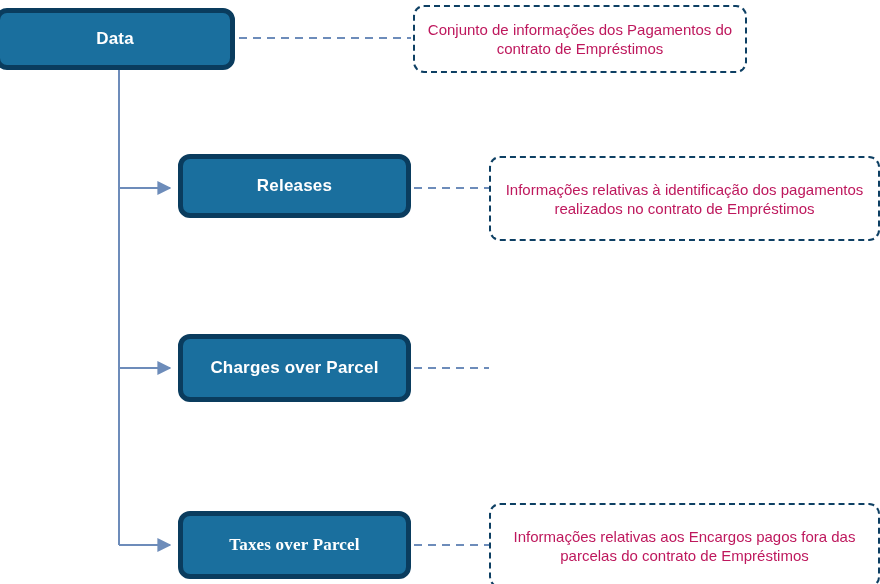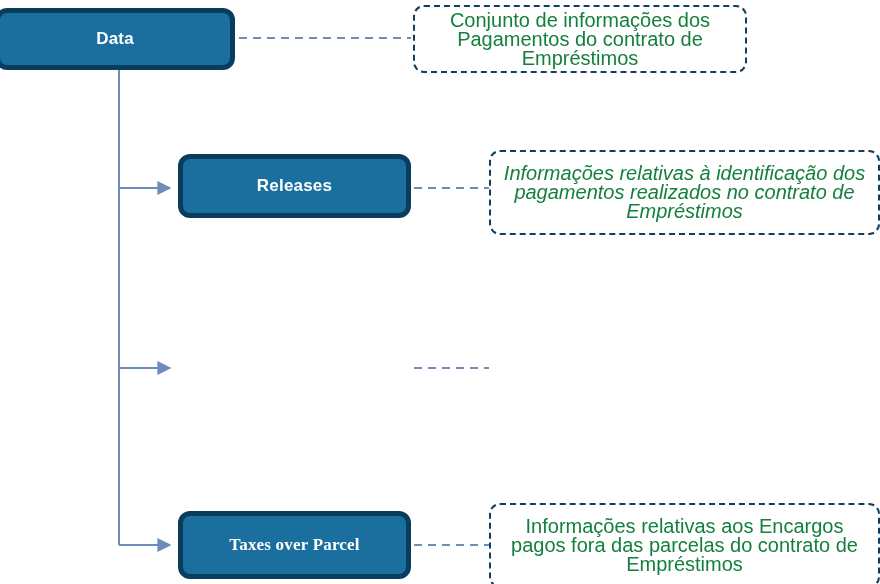--- a/index.html
+++ b/index.html
@@ -48,22 +48,22 @@
   .note {
     position: absolute;
     box-sizing: border-box;
     background: #ffffff;
     border: 2px dashed #0d3f63;
     border-radius: 11px;
     display: flex;
     align-items: center;
     justify-content: center;
     text-align: center;
-    color: #15803d;
-    font-size: 20px;
+    color: #be185d;
+    font-size: 15px;
     line-height: 19px;
     padding: 4px 10px;
     z-index: 2;
   }
 
   
   .svg-layer {
     position: absolute;
     left: 0;
     top: 0;
@@ -103,24 +103,27 @@
     <span>Data</span>
   </div>
 
   <div class="note" style="left:413px; top:5px; width:334px; height:68px;">
     <span>Conjunto de informações dos Pagamentos do contrato de Empréstimos</span>
   </div>
 
   <div class="node" style="left:178px; top:154px; width:233px; height:64px;">
     <span>Releases</span>
   </div>
-  <div class="note" style="left:489px; top:150px; width:391px; height:85px;font-style:italic;">
+  <div class="note" style="left:489px; top:156px; width:391px; height:85px;">
     <span>Informações relativas à identificação dos pagamentos realizados no contrato de Empréstimos</span>
   </div>
 
+  <div class="node" style="left:178px; top:334px; width:233px; height:68px;">
+    <span>Charges over Parcel</span>
+  </div>
 
   <div class="node" style="left:178px; top:511px; width:233px; height:68px;font-family:Liberation Serif, serif;">
     <span>Taxes over Parcel</span>
   </div>
   <div class="note" style="left:489px; top:503px; width:391px; height:85px;">
     <span>Informações relativas aos Encargos pagos fora das parcelas do contrato de Empréstimos</span>
   </div>
 
 </div>
 

